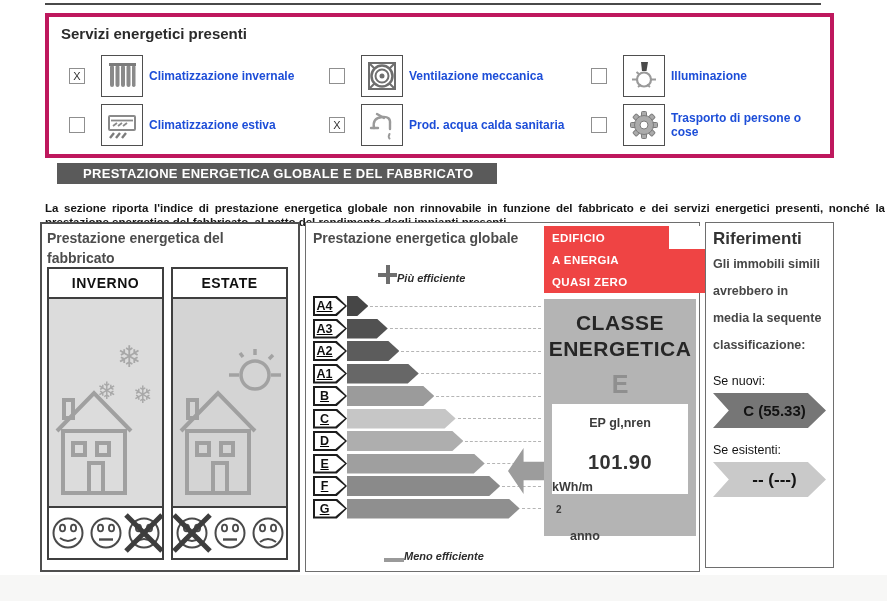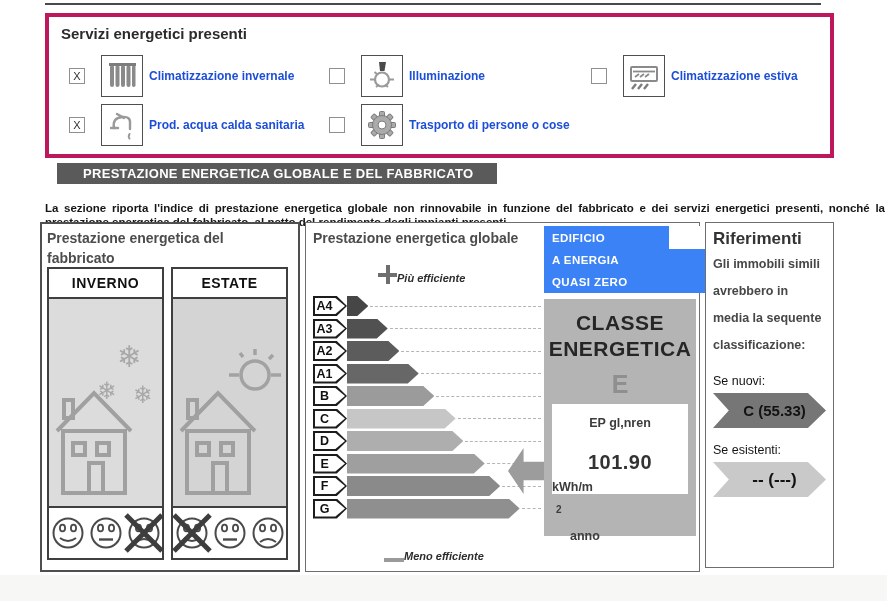--- a/index.html
+++ b/index.html
@@ -57,35 +57,35 @@
   .piu-eff { left:72px; top:42px; }
   .meno-eff { left:78px; top:327px; }
   .plus-glyph { position:relative; width:19px; height:19px; }
   .plus-glyph::before, .plus-glyph::after { content:""; position:absolute; background:#6e6e6e; }
   .plus-glyph::before { left:0; top:7.5px; width:19px; height:4px; }
   .plus-glyph::after { left:7.5px; top:0; width:4px; height:19px; }
   .dash-glyph { width:20px; height:4.5px; background:#9a9a9a; }
   .eff-label { font-size:11px; font-weight:bold; font-style:italic; color:#2d2d2d; }
 
   .scale { position:absolute; left:7px; top:73px; width:228px; }
-  .class-row { display:flex; align-items:flex-end; height:20px; margin-bottom:2.5px; }
+  .class-row { display:flex; align-items:flex-end; height:20px; margin-bottom:2.5px;text-decoration:underline; }
   .class-label { position:relative; width:34px; height:20px; flex:0 0 auto; background:#1c1c1c;
     clip-path:polygon(0 0,70% 0,100% 50%,70% 100%,0 100%); display:flex; align-items:center; }
   .class-label::before { content:""; position:absolute; inset:2px; background:#fff;
     clip-path:polygon(0 0,68% 0,100% 50%,68% 100%,0 100%); }
   .class-label span { position:relative; width:68%; text-align:center; font-size:12.5px; font-weight:bold; color:#101010; }
   .bar-area { flex:1 1 auto; display:flex; align-items:center; }
   .class-arrow { height:20px; clip-path:polygon(0 0,calc(100% - 11px) 0,100% 50%,calc(100% - 11px) 100%,0 100%); }
   .class-dash { flex:1 1 auto; border-top:1.5px dashed #b5b5b5; margin-left:2px; }
 
   .pointer { position:absolute; left:202px; top:225px; width:41px; height:46px; background:#9c9c9c;
     clip-path:polygon(0 50%,38% 0,38% 30%,100% 30%,100% 70%,38% 70%,38% 100%); }
 
   
-  .nzeb-box { position:absolute; left:238px; top:3px; width:168px; height:67px; background:#3b82f6; }
+  .nzeb-box { position:absolute; left:238px; top:3px; width:168px; height:67px; background:#ef4444; }
   .nzeb-line { margin:0 0 0 8px; padding-top:3px; font-size:11.5px; font-weight:bold; color:#fff; letter-spacing:0.4px; line-height:19px; }
   .nzeb-check { position:absolute; top:0; right:0; width:43px; height:23px; background:#fff; }
   .classe-box { position:absolute; left:238px; top:76px; width:152px; height:237px; background:#b4b4b4; text-align:center; }
   .classe-line { font-size:21px; font-weight:bold; color:#262626; letter-spacing:0.5px; line-height:26px; }
   .classe-line.first { padding-top:11px; }
   .classe-letter { margin-top:8px; font-size:25px; font-weight:bold; color:#8f8f8f; }
   .ep-box { position:absolute; left:8px; top:105px; width:136px; height:90px; background:#fff; }
   .ep-label { margin-top:12px; font-size:12.5px; font-weight:bold; color:#3c3c3c; }
   .ep-value { margin-top:21px; font-size:20px; font-weight:bold; color:#333; letter-spacing:0.5px; }
   .ep-units { margin-top:6px; display:flex; justify-content:center; align-items:flex-start; gap:12px;
@@ -124,20 +124,35 @@
                 <rect x="17" y="7" width="4" height="22" rx="2"></rect>
                 <rect x="22.5" y="7" width="4" height="22" rx="2"></rect>
                 <rect x="28" y="7" width="3.5" height="22" rx="1.7"></rect>
               </g>
               <rect x="5" y="5" width="27" height="3" fill="#7c7c7c"></rect>
             </svg>
         </span>
         <span class="service-label">Climatizzazione invernale</span>
       </div>
 
+      <div class="service-item">
+        <span class="checkbox">
+            <span></span>
+          </span>
+        <span class="icon-box">
+          <svg width="36" height="36" viewBox="0 0 36 36" fill="none" stroke="#6e6e6e">
+              <rect x="5" y="5" width="26" height="26" stroke-width="2"></rect>
+              <path d="M5 5 L31 31 M31 5 L5 31" stroke-width="2"></path>
+              <circle cx="18" cy="18" r="10.5" fill="#fff" stroke-width="2.5"></circle>
+              <circle cx="18" cy="18" r="6.5" stroke-width="2"></circle>
+              <circle cx="18" cy="18" r="2.5" fill="#6e6e6e" stroke="none"></circle>
+            </svg>
+        </span>
+        <span class="service-label">Ventilazione meccanica</span>
+      </div>
 
       <div class="service-item">
         <span class="checkbox">
             <span></span>
           </span>
         <span class="icon-box">
           <svg width="36" height="36" viewBox="0 0 36 36">
               <path d="M15 4 h7 l-1.5 9 h-4.5 z" fill="#4a4a4a"></path>
               <circle cx="18" cy="21.5" r="7" fill="#fff" stroke="#9a9a9a" stroke-width="2.2"></circle>
               <g stroke="#9a9a9a" stroke-width="2">

